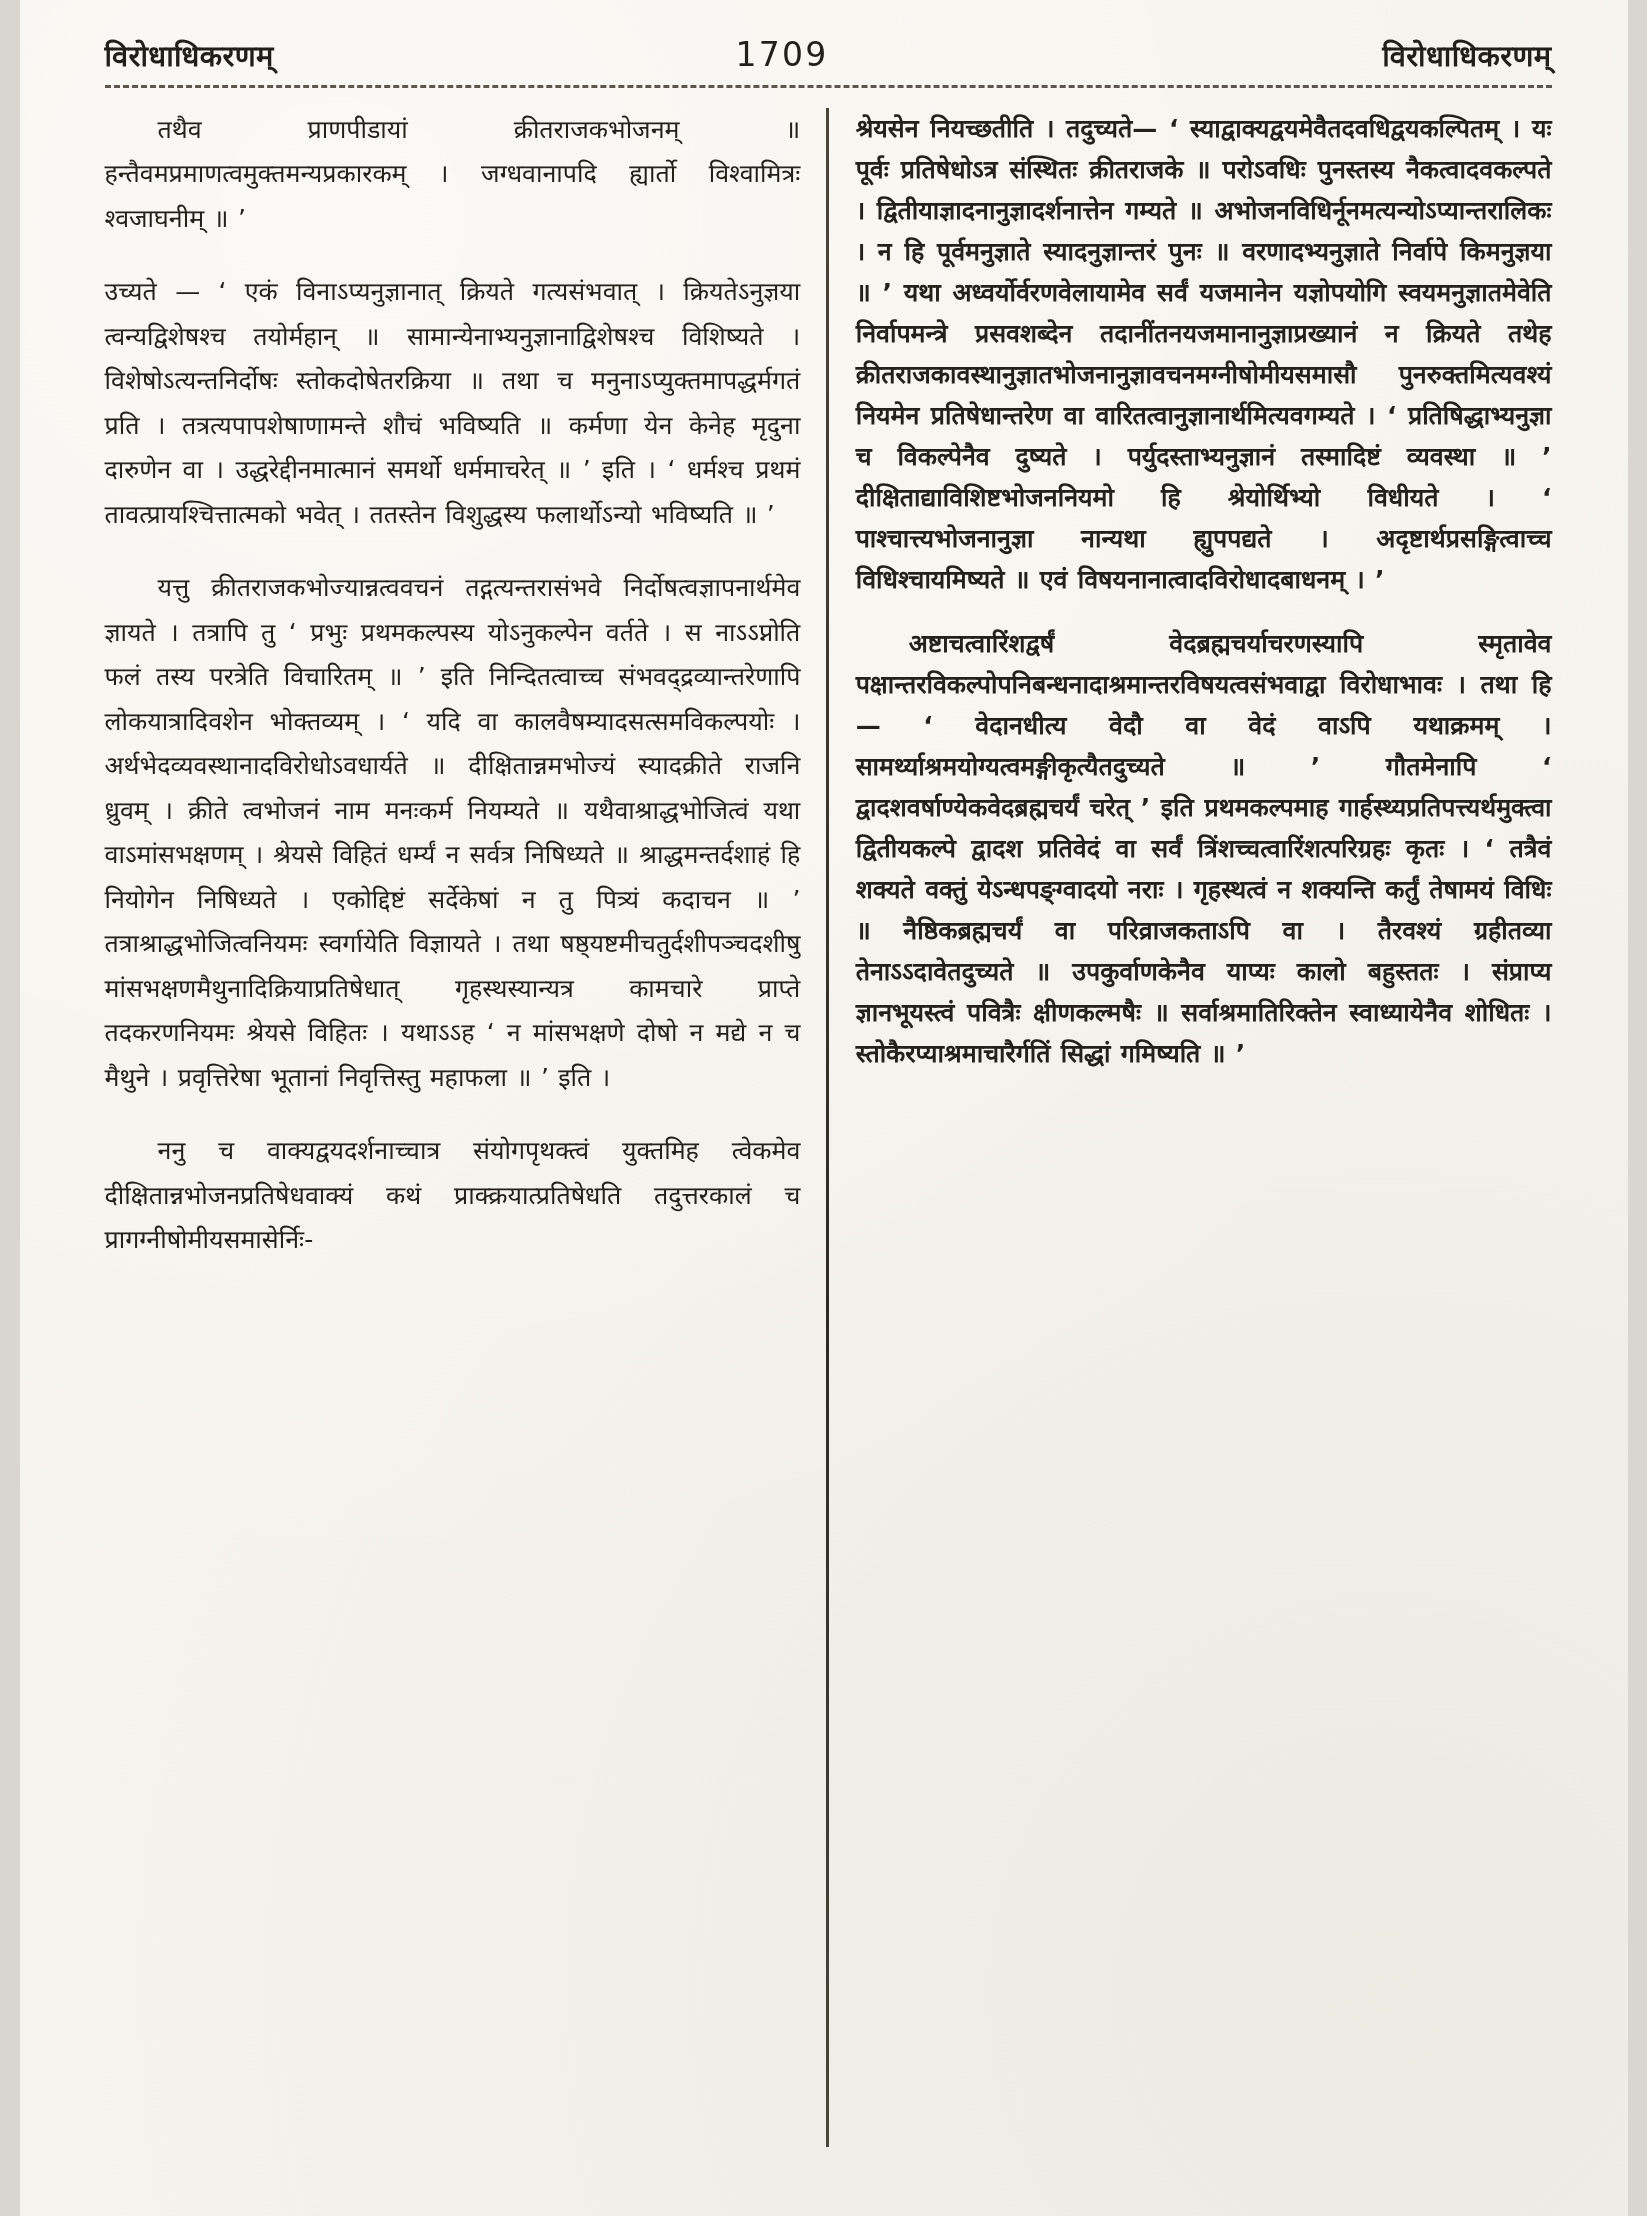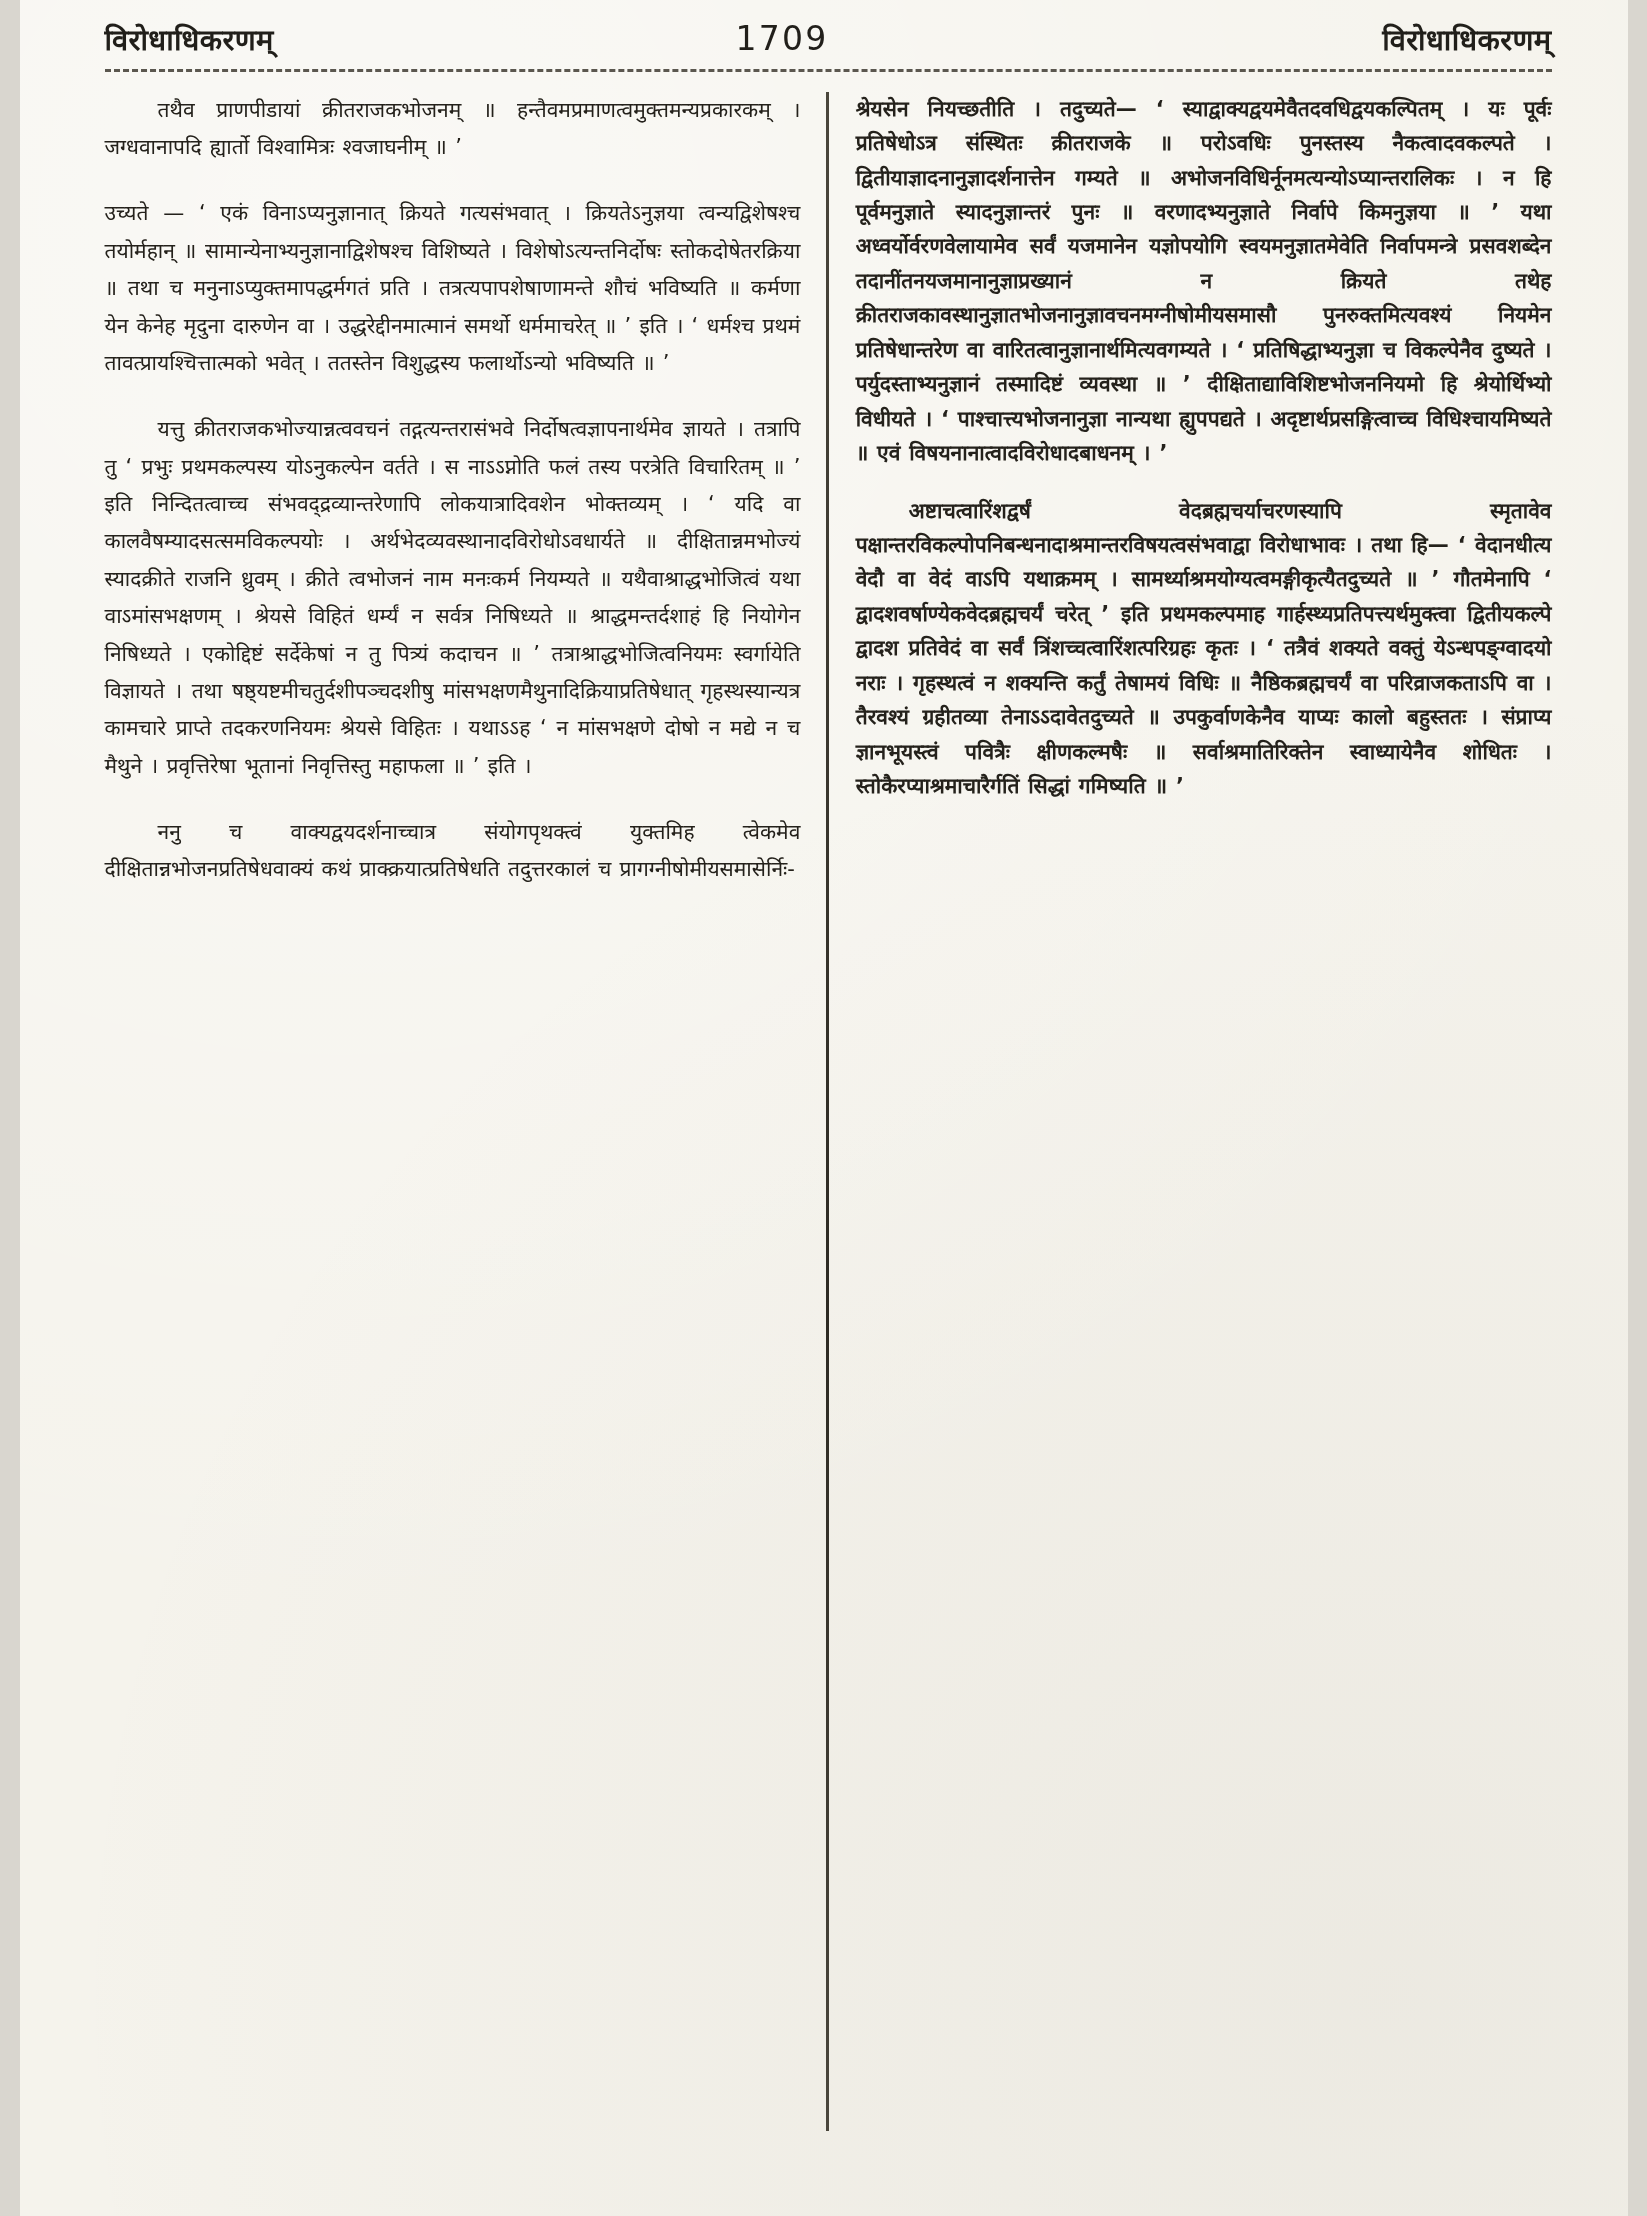--- a/index.html
+++ b/index.html
@@ -10,21 +10,21 @@
   .page {
     position: relative;
     width: 1608px;
     height: 2216px;
     margin: 0 auto;
     background: #f5f3ec;
     background-image:
       radial-gradient(circle at 20% 10%, rgba(255,255,255,0.5), transparent 60%),
       radial-gradient(circle at 85% 90%, rgba(120,110,90,0.07), transparent 55%);
     box-sizing: border-box;
-    padding: 19px 76px 23px 85px;
+    padding: 35px 76px 23px 85px;
     font-family: "DejaVu Sans", sans-serif;
     color: #211f1a;
     overflow: hidden;
   }
   .page-header {
     display: flex;
     justify-content: space-between;
     align-items: baseline;
     font-size: 29px;
     font-weight: 700;
@@ -43,21 +43,21 @@
     opacity: 0.85;
   }
   .columns {
     display: flex;
     margin-top: 20px;
     height: 2039px;
   }
   .col {
     flex: 1 1 0;
     text-align: justify;
-    font-size: 21px;
+    font-size: 25px;
     color: #24211b;
   }
   .col-left {
     padding-right: 26px;
     line-height: 1.78;
   }
   .col-right {
     padding-left: 27px;
     line-height: 1.64;
     font-weight: bold;

